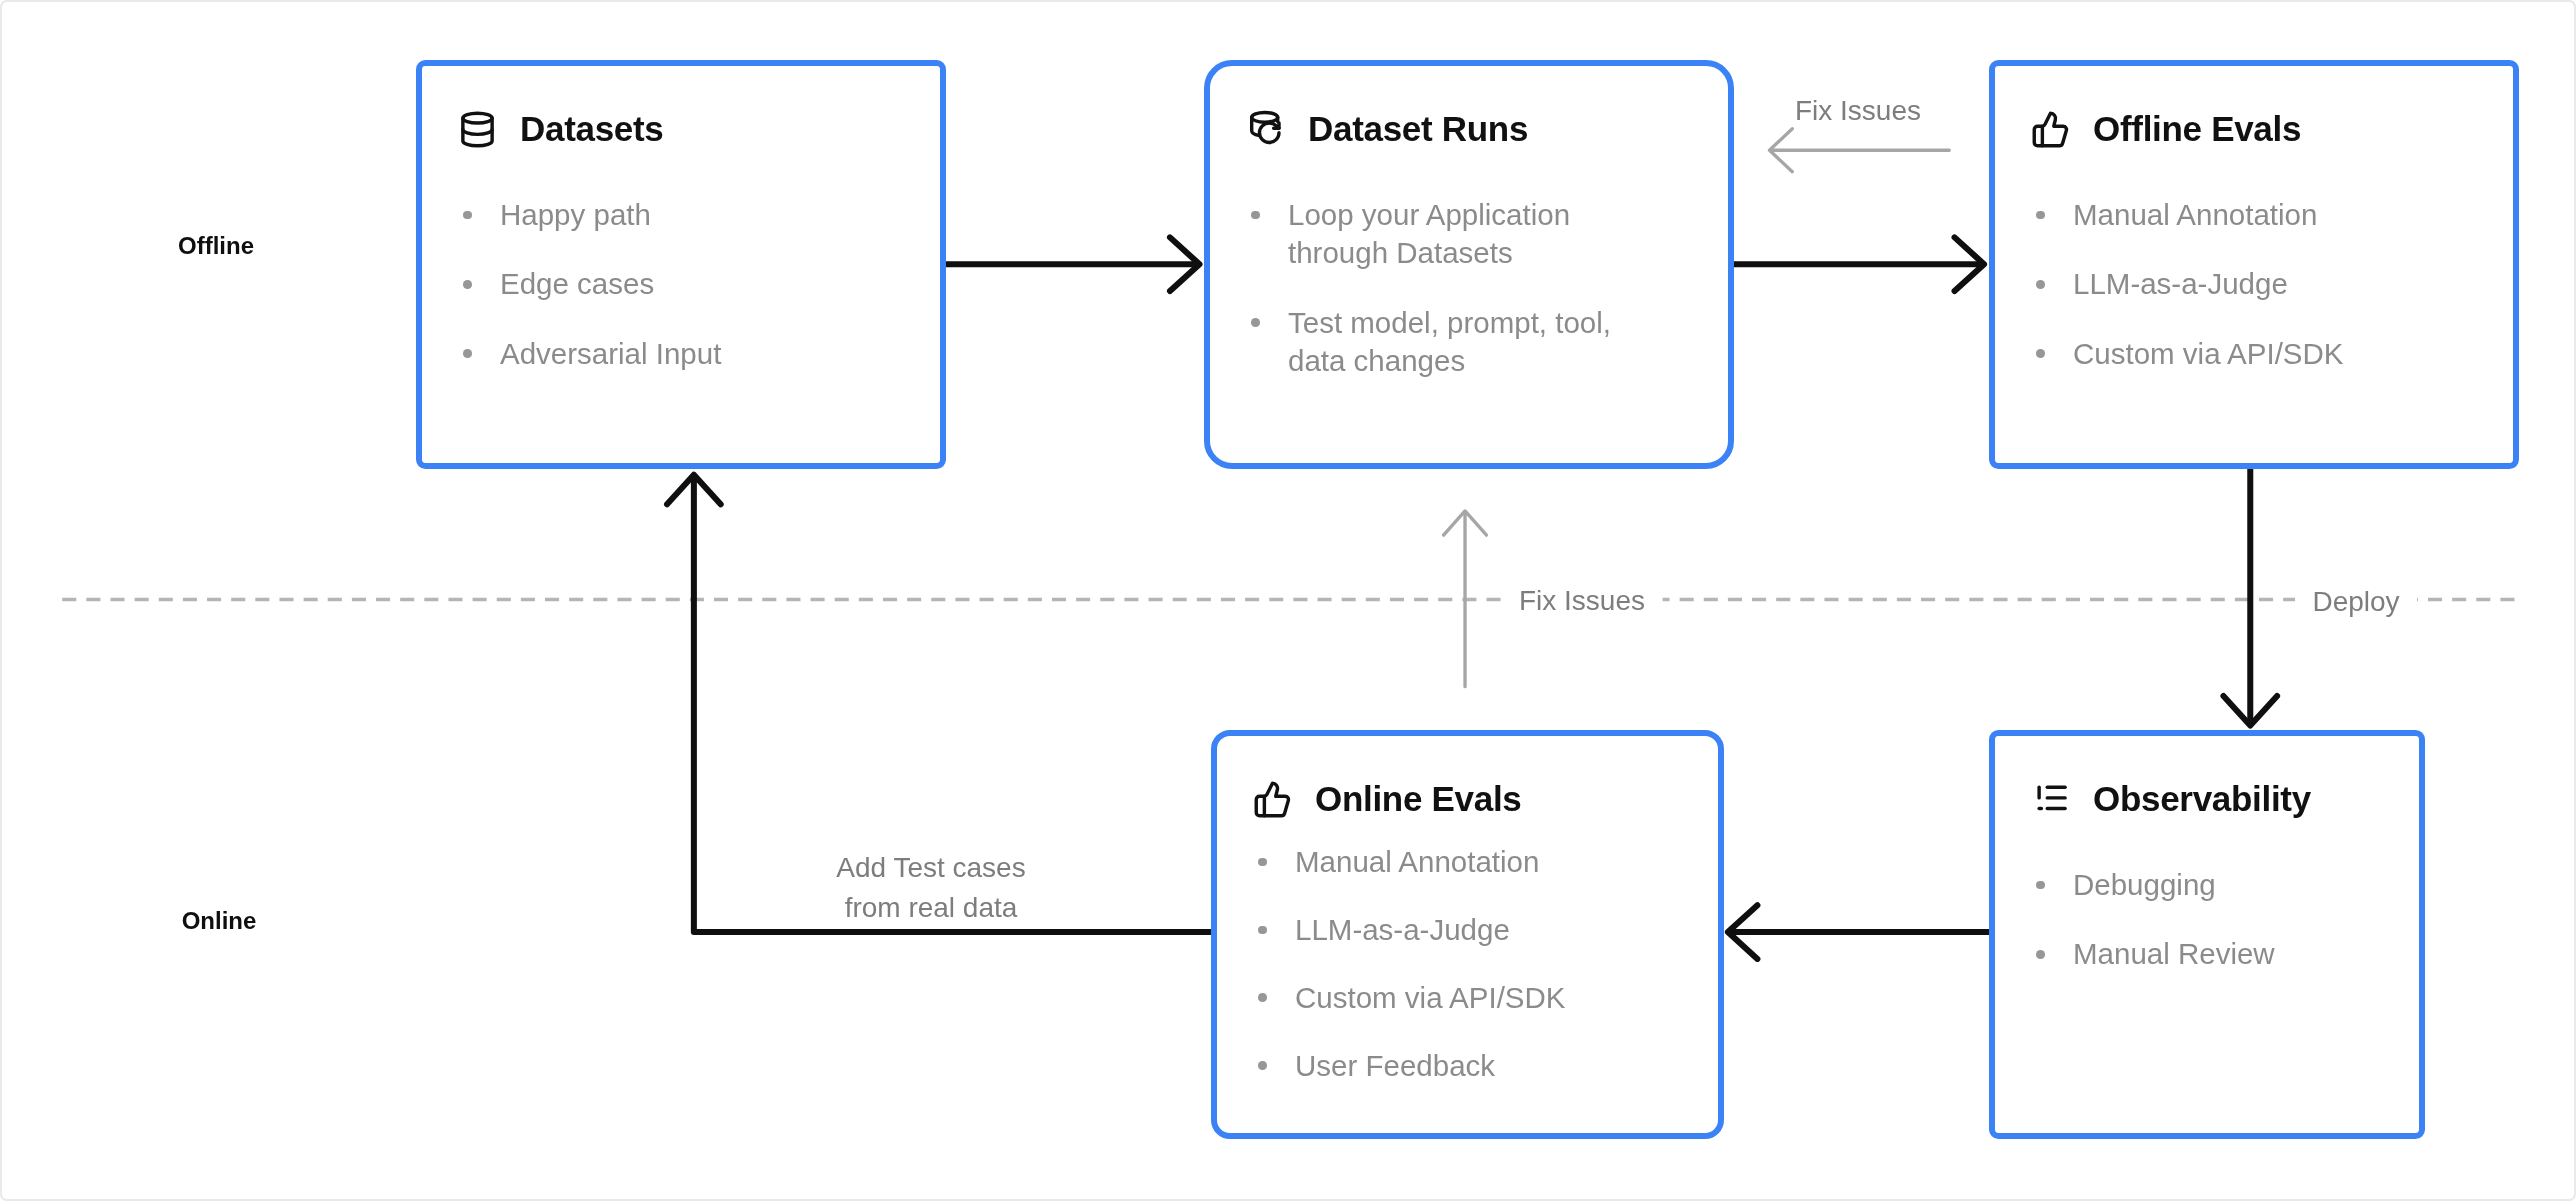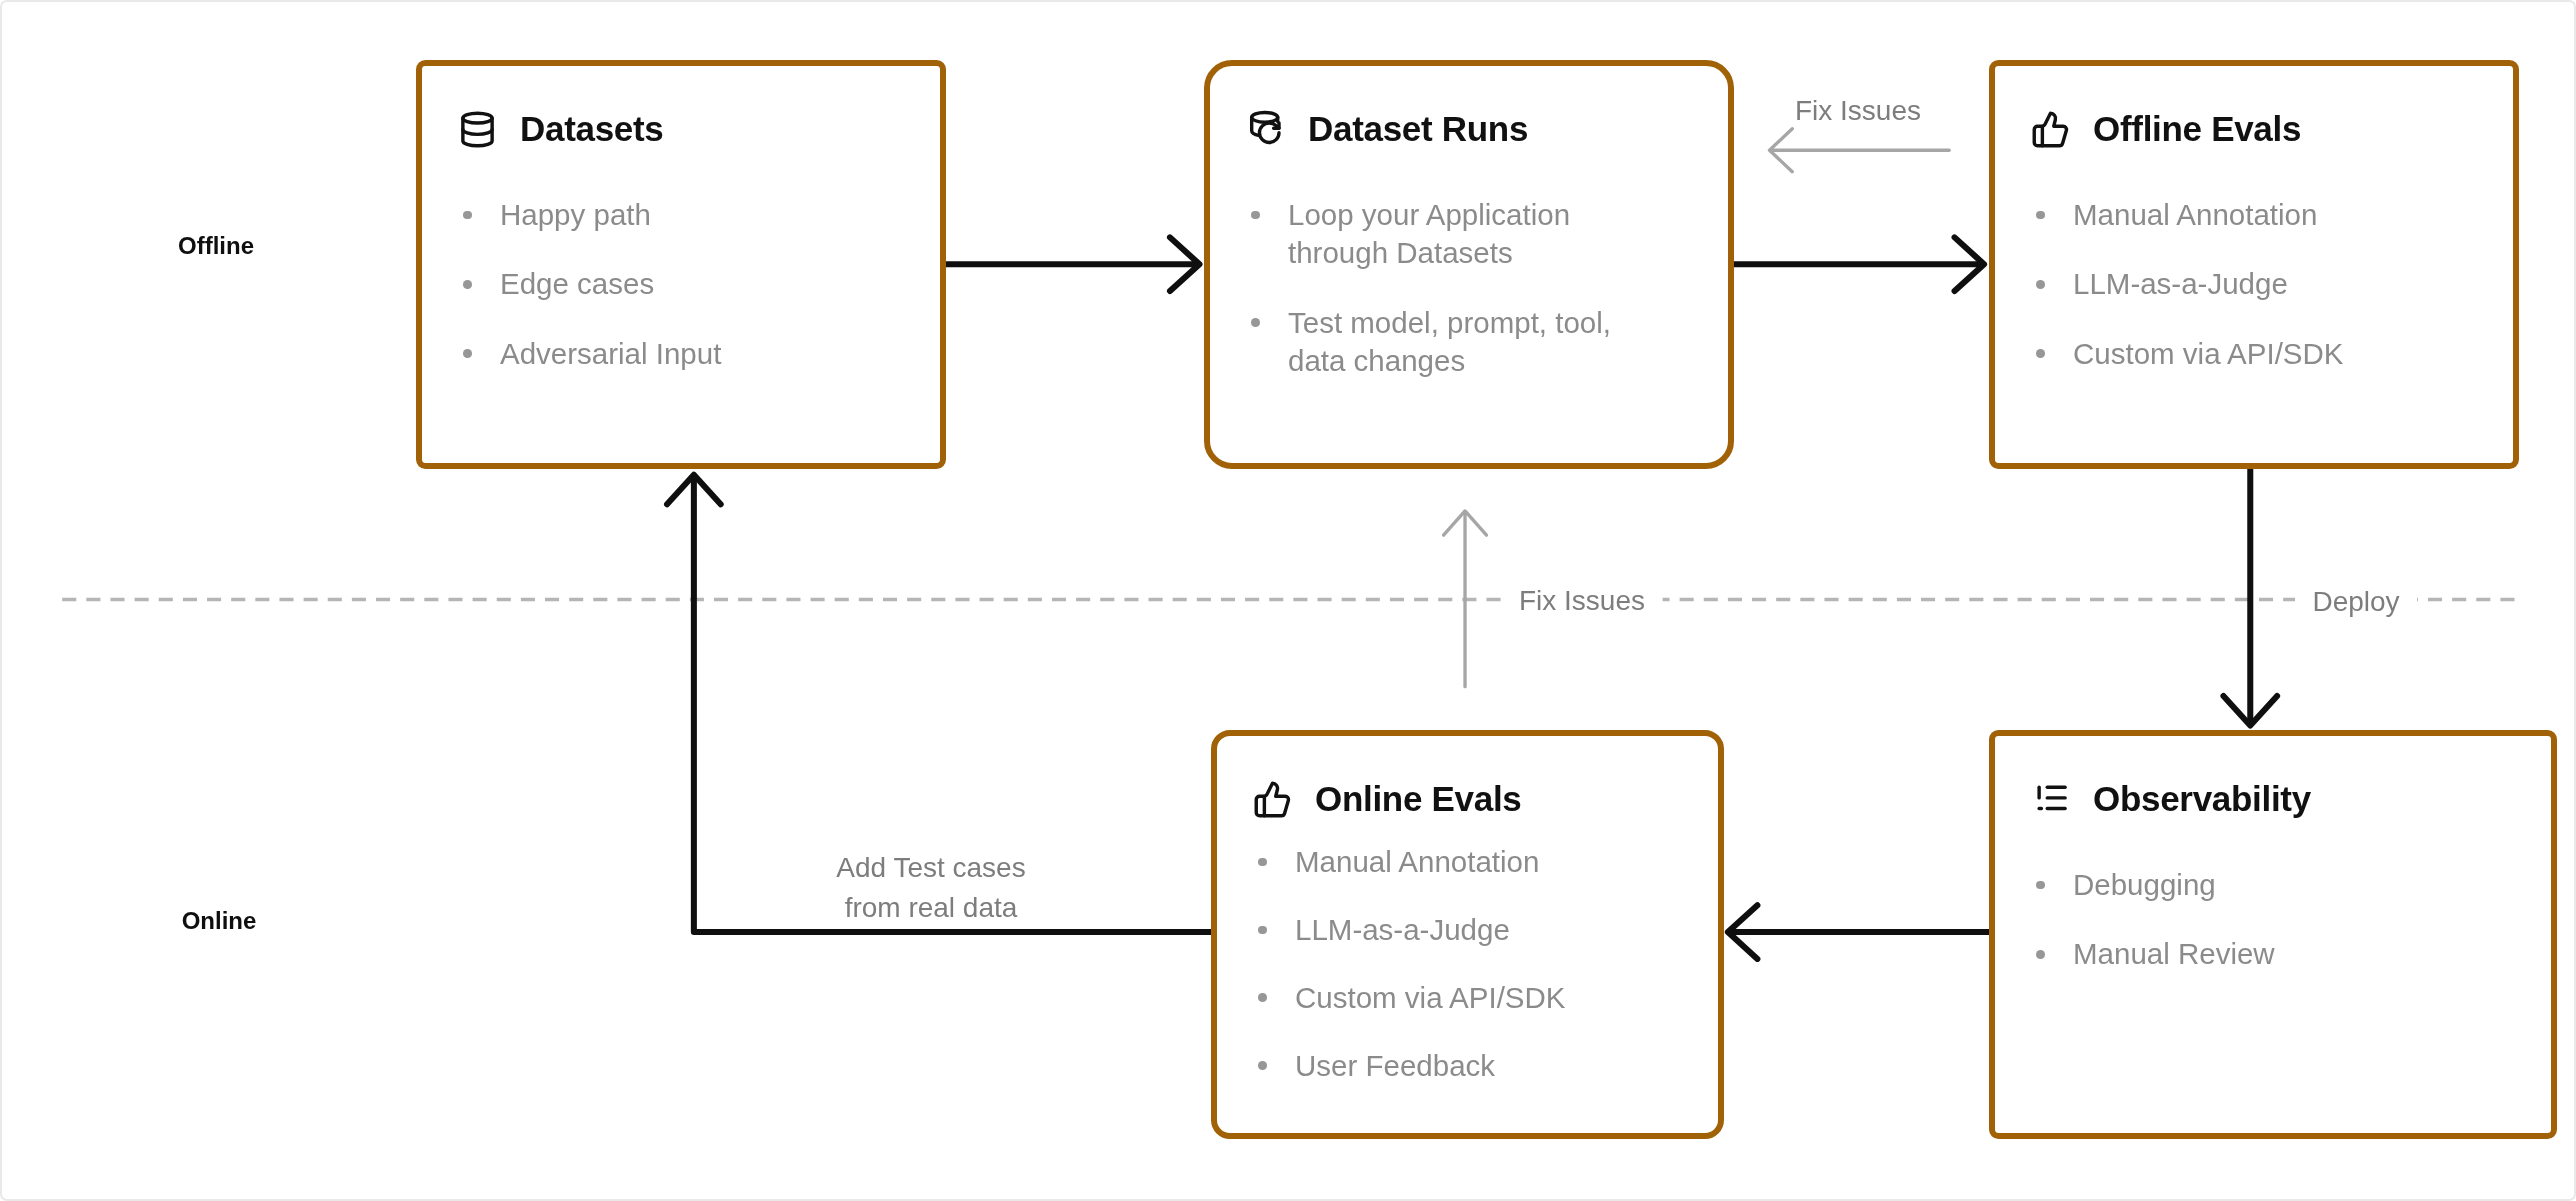--- a/index.html
+++ b/index.html
@@ -1,20 +1,20 @@
 <!DOCTYPE html>
 <html style="font-size:10.7px"><head>
 <meta charset="utf-8">
 <style>
   html,body{margin:0;padding:0;background:#fff;}
   body{width:2576px;height:1201px;position:relative;overflow:hidden;
        font-family:"Liberation Sans","DejaVu Sans",sans-serif;}
   .frame{position:absolute;inset:0;border:2px solid #e9e9e9;border-radius:6.7px;pointer-events:none;z-index:5;}
   .connector-layer{position:absolute;left:0;top:0;z-index:1;}
-  .node{position:absolute;background:#fff;border:6px solid #a16207;border-radius:9.4px;
+  .node{position:absolute;background:#fff;border:6px solid #3b82f6;border-radius:9.4px;
         box-sizing:border-box;padding:43px 36px 0 36px;z-index:2;}
   .node-header{display:flex;align-items:center;gap:23px;}
   .node-icon{width:39px;height:39px;flex:0 0 auto;}
   .node-icon svg{width:39px;height:39px;display:block;stroke:#111;fill:none;
                  stroke-width:2.1;stroke-linecap:round;stroke-linejoin:round;}
   .node-title{font-size:35px;font-weight:700;color:#111;letter-spacing:-0.3px;white-space:nowrap;}
   .node-list{list-style:none;margin:47px 0 0 0;padding:0;}
   .node-list li{position:relative;padding-left:42px;margin-bottom:31px;
                 font-size:29.5px;line-height:1.3;color:#8b8b8b;white-space:pre-line;}
   .node-list li::before{content:"";position:absolute;left:5.4px;top:14.8px;width:8.7px;height:8.7px;
@@ -137,21 +137,21 @@
     <span class="node-title">Online Evals</span>
   </div>
   <ul class="node-list" style="margin-top:24px;">
     <li style="margin-bottom:29.5px;">Manual Annotation</li>
     <li style="margin-bottom:29.5px;">LLM-as-a-Judge</li>
     <li style="margin-bottom:29.5px;">Custom via API/SDK</li>
     <li style="margin-bottom:29.5px;">User Feedback</li>
   </ul>
 </div>
 
-<div class="node" style="left:1989px;top:730px;width:568px;height:409px;">
+<div class="node" style="left:1989px;top:730px;width:436px;height:409px;">
   <div class="node-header">
     <span class="node-icon">
       <svg viewBox="0 0 24 24">
         <path d="M5 4.5V11"></path>
         <path d="M10 4.5H21"></path>
         <path d="M10 11H21"></path>
         <path d="M5 17.5h1.4"></path>
         <path d="M10 17.5H21"></path>
       </svg>
     </span>

